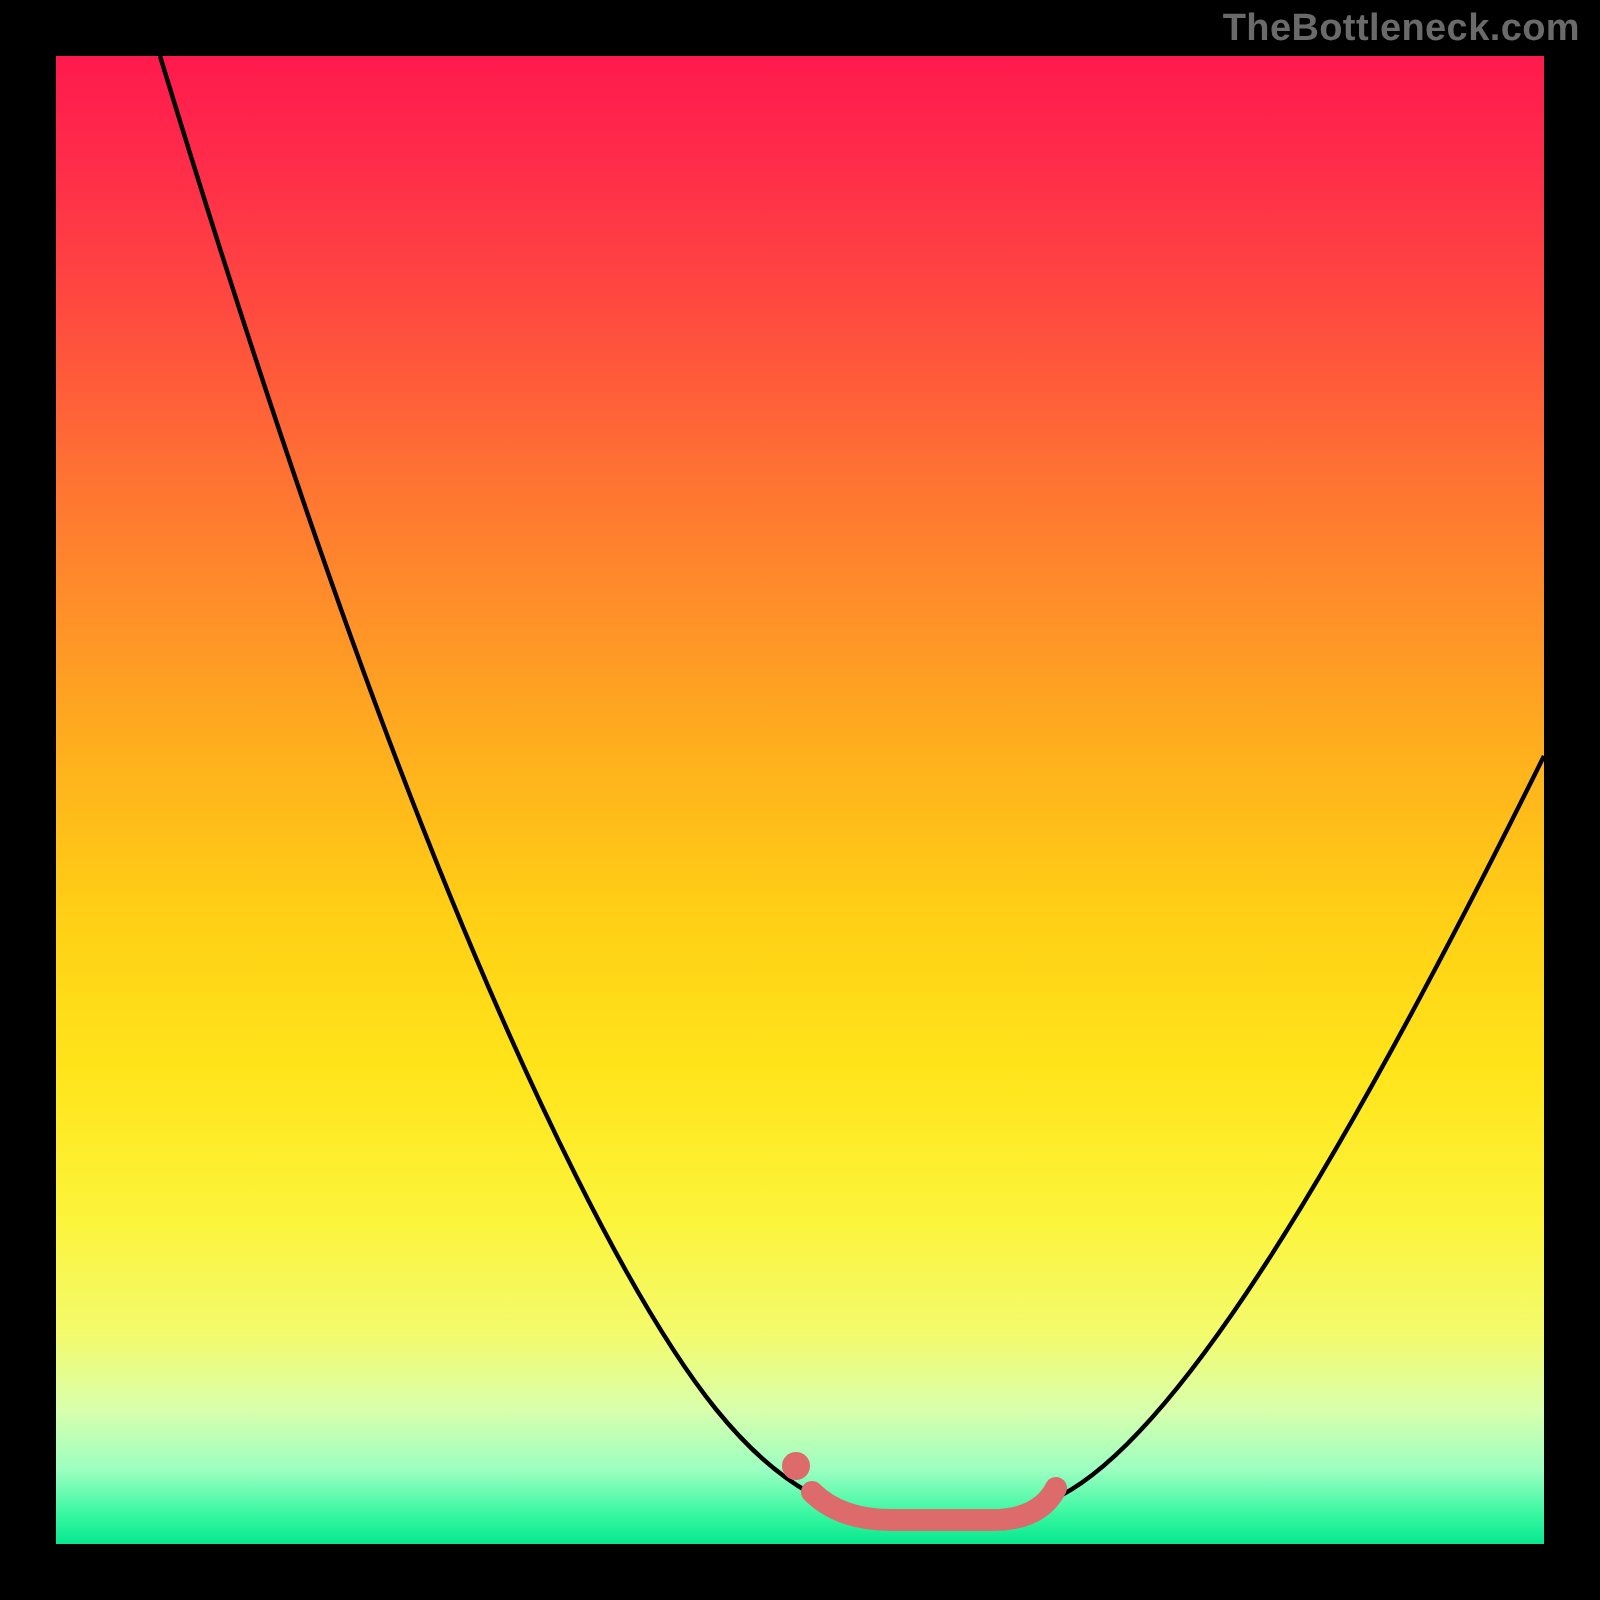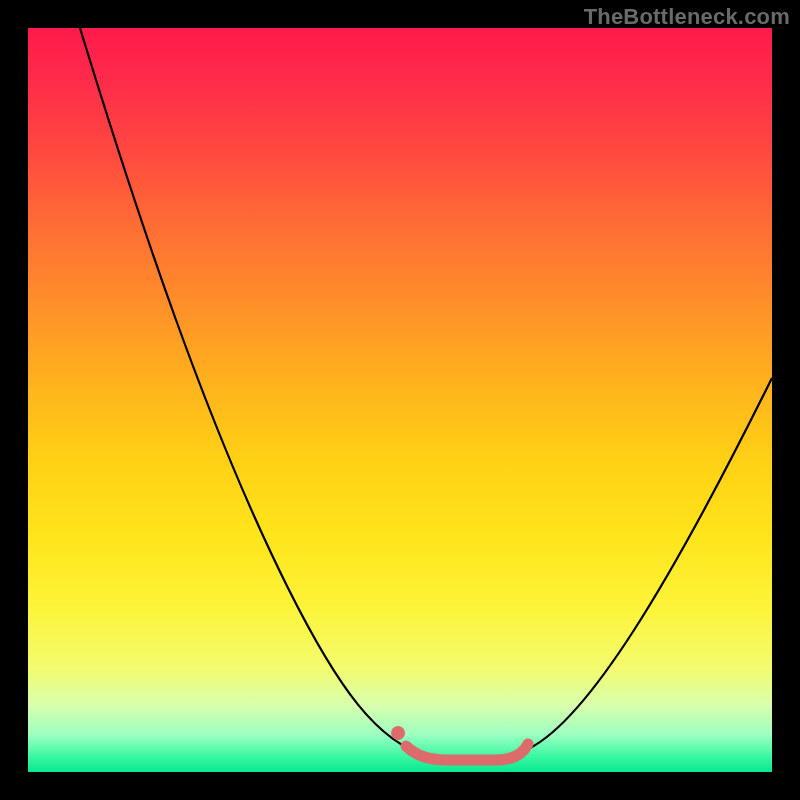--- a/index.html
+++ b/index.html
@@ -31,21 +31,21 @@
       #d8ffac 91%,
       #9cffc1 95%,
       #38f7a1 98%,
       #07e88f 100%);
   }
   .watermark {
     position: absolute;
     top: 4px;
     right: 10px;
     color: #6a6a6a;
-    font-size: 22px;
+    font-size: 19px;
     font-weight: 600;
     letter-spacing: 0.2px;
     user-select: none;
   }
   svg.curve {
     position: absolute;
     left: 0; top: 0;
     width: 744px;
     height: 744px;
     overflow: visible;

